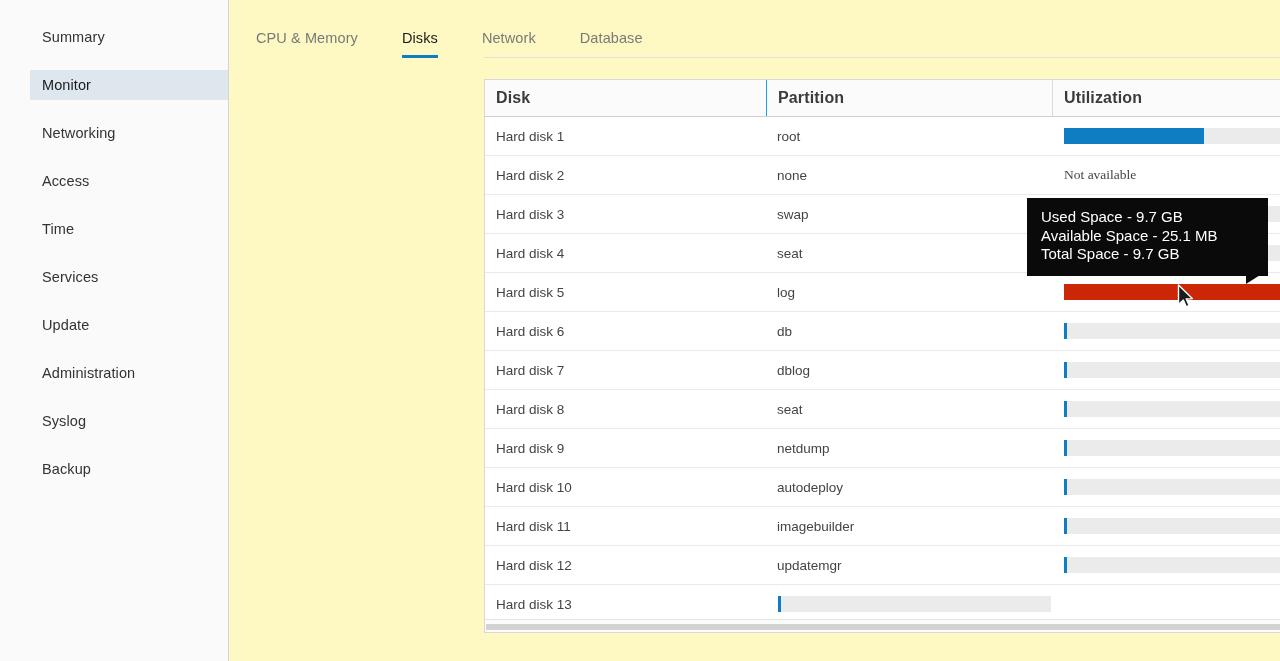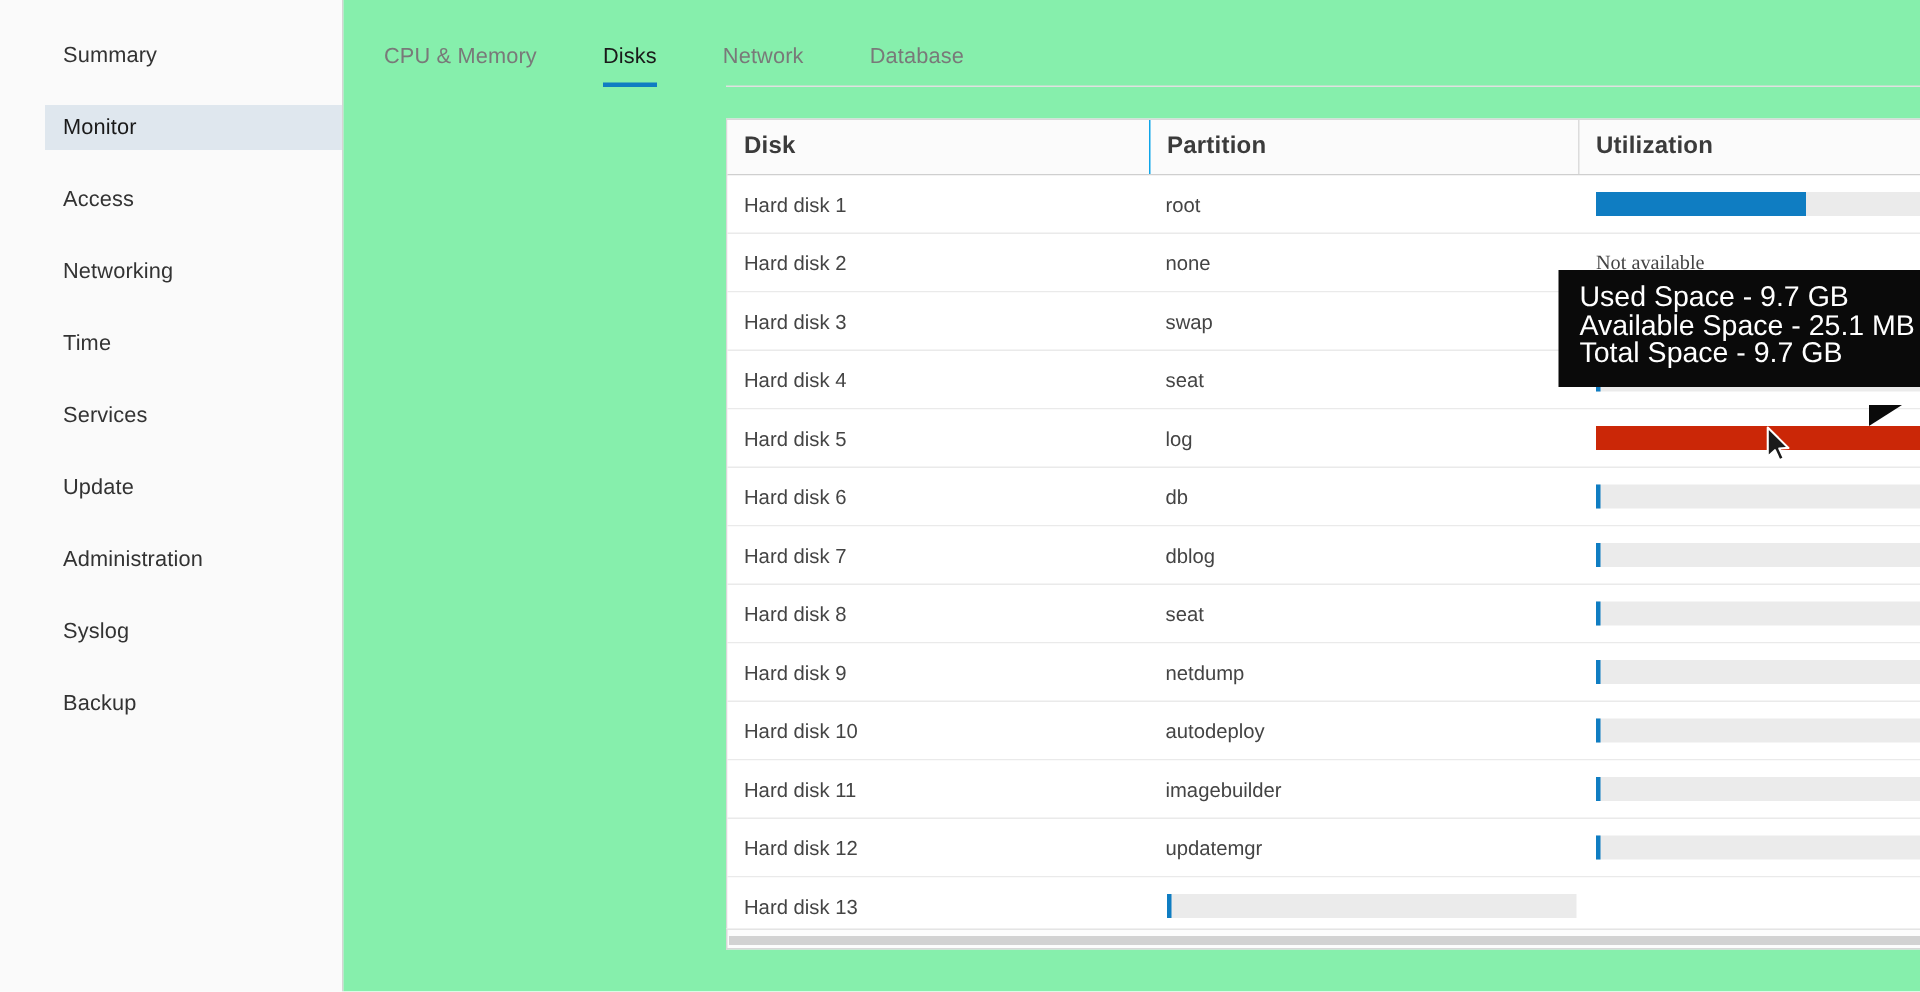--- a/index.html
+++ b/index.html
@@ -26,21 +26,21 @@
     margin: 0 0 0 30px;
     font-size: 14.5px;
     color: #333;
     letter-spacing: .1px;
     cursor: pointer;
     margin-bottom: 18px;
   }
   .nav-item.active { background: #dfe7ee; color: #1a1a1a; margin-left: 30px; margin-right: 0; }
 
   
-  #main { flex: 1 1 auto; position: relative; background: #86efac; height: 661px; }
+  #main { flex: 1 1 auto; position: relative; background: #fef9c3; height: 661px; }
 
   
   #tabs {
     position: absolute; left: 27px; top: 24px;
     width: 1017px; height: 34px;
     display: flex; align-items: flex-end;
   }
   .tab {
     font-size: 14.5px;
     color: #797979;
@@ -109,29 +109,28 @@
     border-top: 1px solid #e4e4e4;
   }
   #hscroll {
     position: absolute; left: 1px; top: 4px;
     width: 998px; height: 6px;
     background: #d2d2d2;
   }
 
   
   #tooltip {
-    position: absolute; left: 798px; top: 180px;
+    position: absolute; left: 798px; top: 198px;
     width: 241px;
     background: #0a0a0a;
     color: #fff;
     padding: 10px 14px 12px 14px;
-    font-size: 19px;
+    font-size: 15px;
     line-height: 18.5px;
     z-index: 40;
-    margin-left: 12px;
   }
   #tooltip-tail {
     position: absolute; left: 1017px; top: 270px;
     width: 0; height: 0;
     border-left: 22px solid #0a0a0a;
     border-bottom: 14px solid transparent;
     z-index: 40;
   }
   .tip-line { white-space: nowrap; }
 
@@ -139,22 +138,22 @@
   #cursor { position: absolute; left: 948px; top: 284px; z-index: 60; }
 </style>
 </head>
 <body>
 
 <div id="app">
 
   <nav id="sidebar">
       <div class="nav-item">Summary</div>
       <div class="nav-item active">Monitor</div>
+      <div class="nav-item">Networking</div>
       <div class="nav-item">Access</div>
-      <div class="nav-item">Networking</div>
       <div class="nav-item">Time</div>
       <div class="nav-item">Services</div>
       <div class="nav-item">Update</div>
       <div class="nav-item">Administration</div>
       <div class="nav-item">Syslog</div>
       <div class="nav-item">Backup</div>
     </nav>
 
   <div id="main">
 

